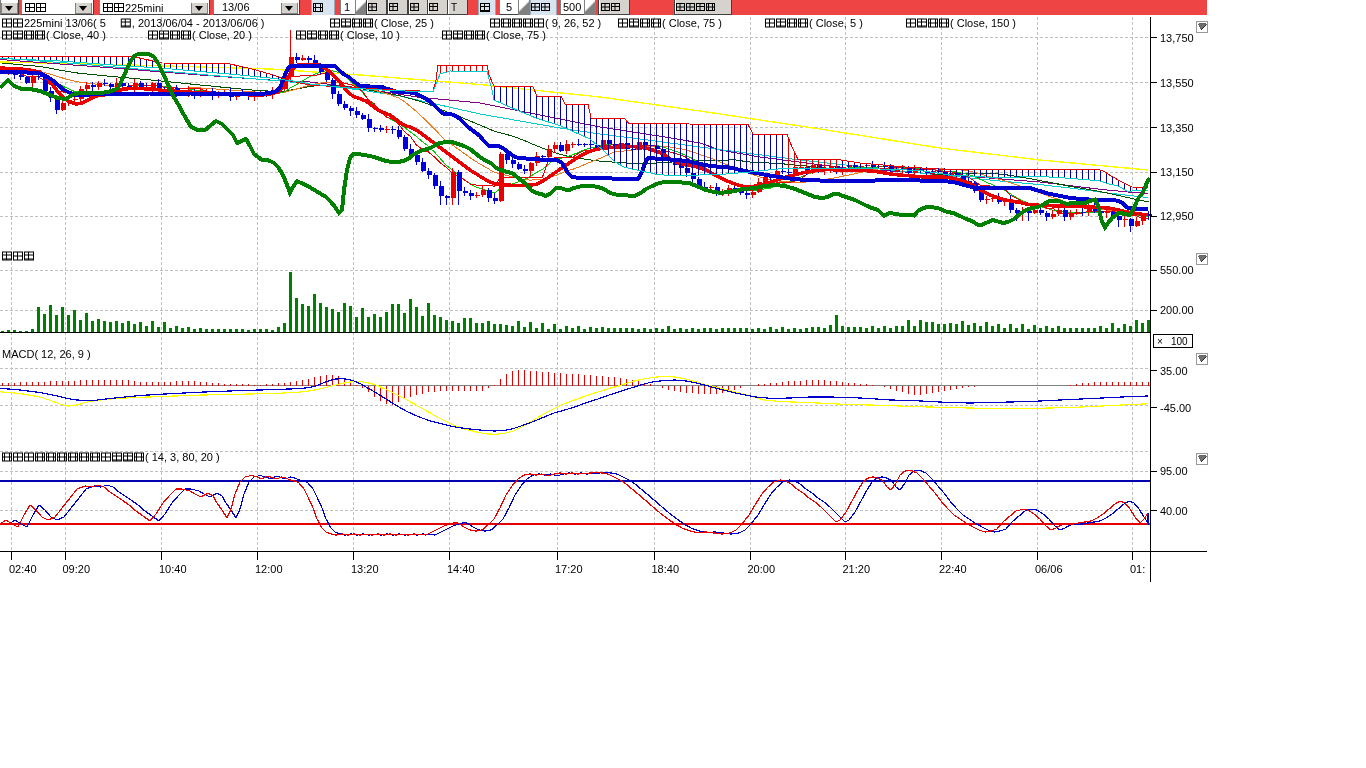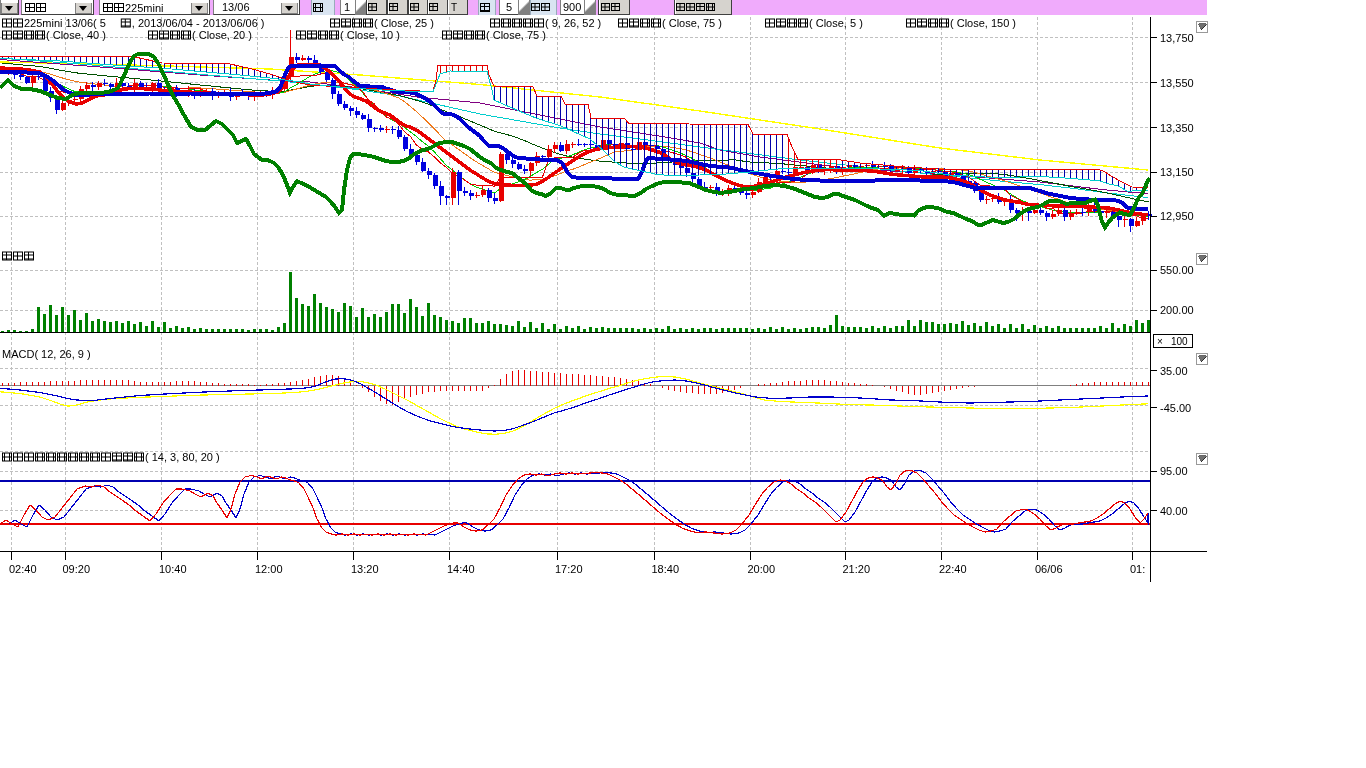--- a/index.html
+++ b/index.html
@@ -1,16 +1,16 @@
 <!DOCTYPE html>
 <html><head><meta charset="utf-8"><title>chart</title>
 <style>
 html,body{margin:0;padding:0;background:#fff;width:1366px;height:768px;overflow:hidden;font-family:"Liberation Sans",sans-serif}
 #stage{position:relative;width:1366px;height:768px;background:#fff}
-#tb{position:absolute;left:0;top:0;width:1207px;height:15px;background:#f0abfc;overflow:hidden}
+#tb{position:absolute;left:0;top:0;width:1207px;height:15px;background:#ef4444;overflow:hidden}
 #tb .box{position:absolute;top:-6px;height:19px;background:#fff;border:1px solid #808080;border-right-color:#404040;border-bottom-color:#404040}
 #tb .arw{position:absolute;top:3px;width:15px;height:10px;background:#d6d3ce;border:1px solid #808080;border-top:none}
 #tb .arw i{position:absolute;left:3px;top:3px;width:0;height:0;border-left:4px solid transparent;border-right:4px solid transparent;border-top:5px solid #000}
 #tb .txt{position:absolute;top:1px;font-size:11px;color:#000}
 #tb .lbl{position:absolute;top:-4px;height:18px;background:#d9e4f1;border:1px solid #9ab;}
 #tb .btn{position:absolute;top:-6px;height:19px;background:#d6d3ce;border:1px solid #404040;box-shadow:inset 1px 1px 0 #fff}
 #tb .spin{position:absolute;top:-2px;width:10px;height:15px;background:#d6d3ce;border:1px solid #808080;background-image:linear-gradient(135deg,#fff 45%,#808080 55%)}
 </style></head>
 <body>
 <div id="stage">
@@ -396,21 +396,21 @@
       <div class="btn" style="left:387px;width:19px"></div>
       <div class="btn" style="left:408px;width:19px"></div>
       <div class="btn" style="left:427px;width:19px"></div>
       <div class="btn" style="left:447px;width:19px"></div>
       <div class="lbl" style="left:478px;width:16px"></div>
       <div class="box" style="left:499px;width:20px"></div>
       <div class="txt" style="left:506px">5</div>
       <div class="spin" style="left:518px"></div>
       <div class="lbl" style="left:530px;width:25px"></div>
       <div class="box" style="left:560px;width:25px"></div>
-      <div class="txt" style="left:563px">900</div>
+      <div class="txt" style="left:563px">500</div>
       <div class="spin" style="left:584px"></div>
       <div class="btn" style="left:598px;width:30px"></div>
       <div class="btn" style="left:674px;width:56px"></div>
     </div>
 <svg width="1366" height="16" viewBox="0 0 1366 16" style="position:absolute;left:0;top:0" font-family="Liberation Sans, sans-serif">
       <g stroke="#000" stroke-width="1" fill="none">
         <rect x="25.5" y="3.5" width="9" height="8"></rect>
         <path d="M25.5 7.5h9M29.5 3.5v8"></path>
       </g>
       <g stroke="#000" stroke-width="1" fill="none">

